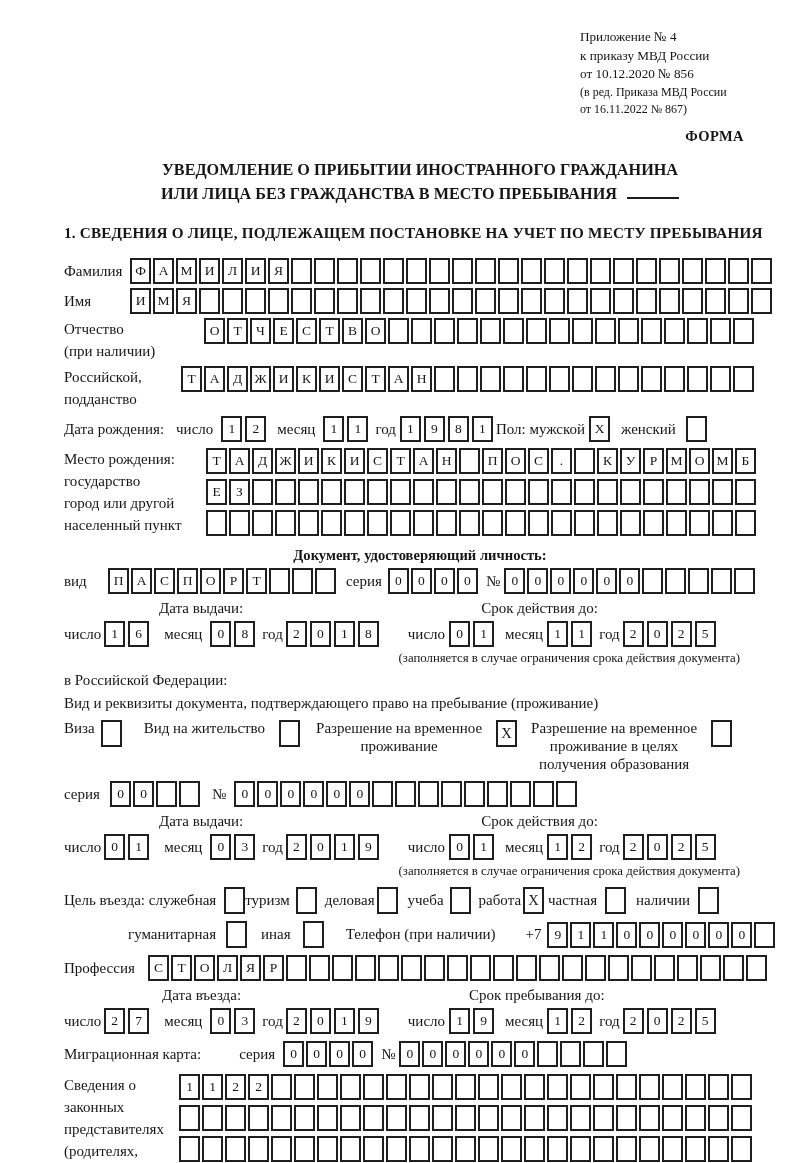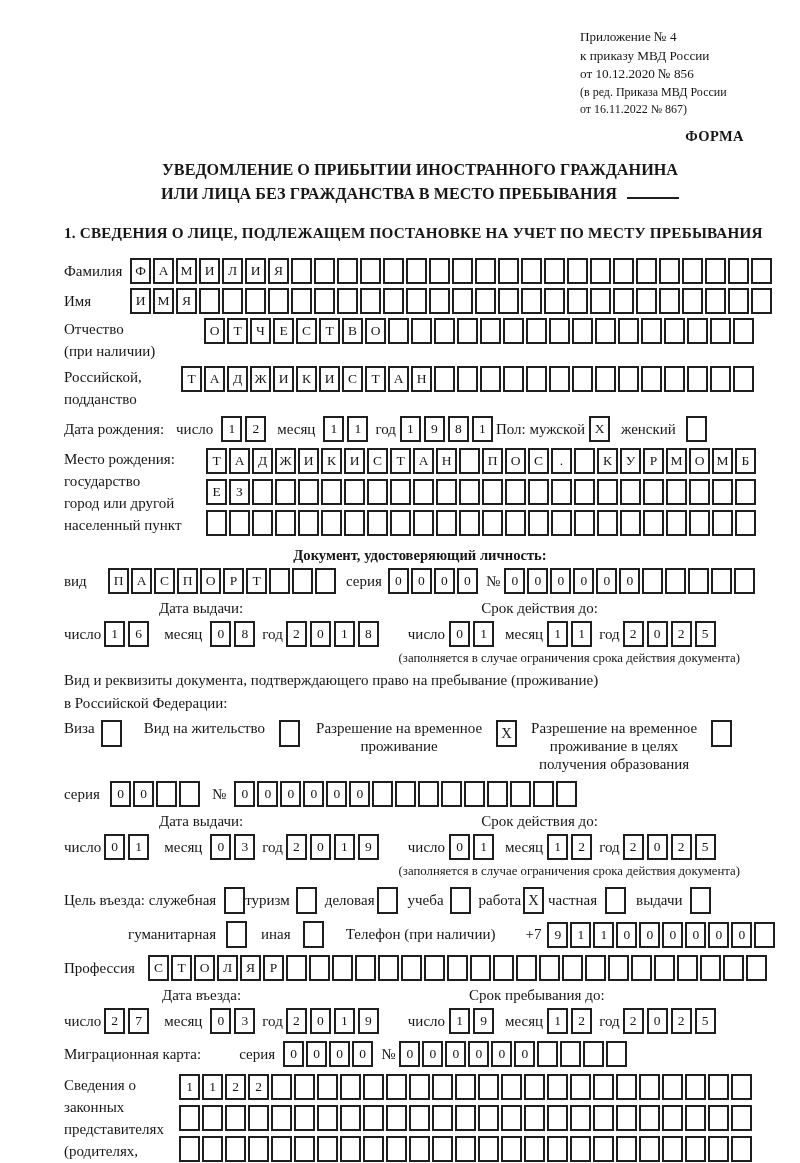--- a/index.html
+++ b/index.html
@@ -389,22 +389,22 @@
         </div>
         <span class="lbl" style="margin-left: 4px;">год</span>
         <div class="boxes" style="margin-left: 3px;">
           <span class="box">2</span>
           <span class="box">0</span>
           <span class="box">2</span>
           <span class="box">5</span>
         </div>
       </div>
       <div class="fl note right">(заполняется в случае ограничения срока действия документа)</div>
+      <div class="fl text">в Российской Федерации:</div>
       <div class="fl text">Вид и реквизиты документа, подтверждающего право на пребывание (проживание)</div>
-      <div class="fl text">в Российской Федерации:</div>
       <div class="fl row top" style="margin-top: 8px;">
         <span class="lbl">Виза</span>
         <span class="cbox" style="margin-left: 6px;"></span>
         <span class="lbl" style="margin-left: 22px;">Вид на жительство</span>
         <span class="cbox" style="margin-left: 14px;"></span>
         <div class="mlbl" style="margin-left: 16px;">
           <div>Разрешение на временное</div>
           <div>проживание</div>
         </div>
         <span class="cbox" style="margin-left: 14px;">X</span>
@@ -489,21 +489,21 @@
         <span class="lbl" style="">туризм</span>
         <span class="cbox" style="margin-left: 6px;"></span>
         <span class="lbl" style="margin-left: 8px;">деловая</span>
         <span class="cbox" style="margin-left: 2px;"></span>
         <span class="lbl" style="margin-left: 10px;">учеба</span>
         <span class="cbox" style="margin-left: 6px;"></span>
         <span class="lbl" style="margin-left: 8px;">работа</span>
         <span class="cbox" style="margin-left: 2px;">X</span>
         <span class="lbl" style="margin-left: 4px;">частная</span>
         <span class="cbox" style="margin-left: 8px;"></span>
-        <span class="lbl" style="margin-left: 10px;">выдачи</span>
+        <span class="lbl" style="margin-left: 10px;">наличии</span>
         <span class="cbox" style="margin-left: 8px;"></span>
       </div>
       <div class="fl row" style="margin-top: 7px;">
         <span class="lbl" style="margin-left: 64px;">гуманитарная</span>
         <span class="cbox" style="margin-left: 10px;"></span>
         <span class="lbl" style="margin-left: 14px;">иная</span>
         <span class="cbox" style="margin-left: 12px;"></span>
         <span class="lbl" style="margin-left: 22px;">Телефон (при наличии)</span>
         <span class="lbl" style="margin-left: 30px;">+7</span>
         <div class="boxes" style="margin-left: 6px;">

